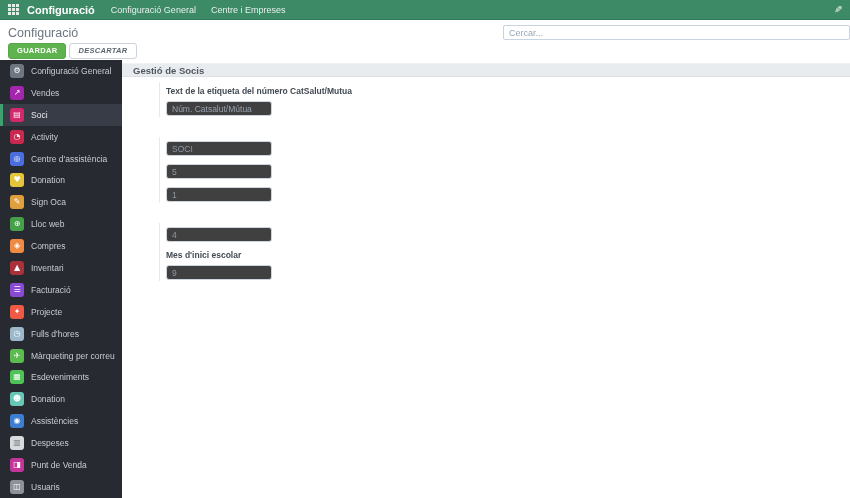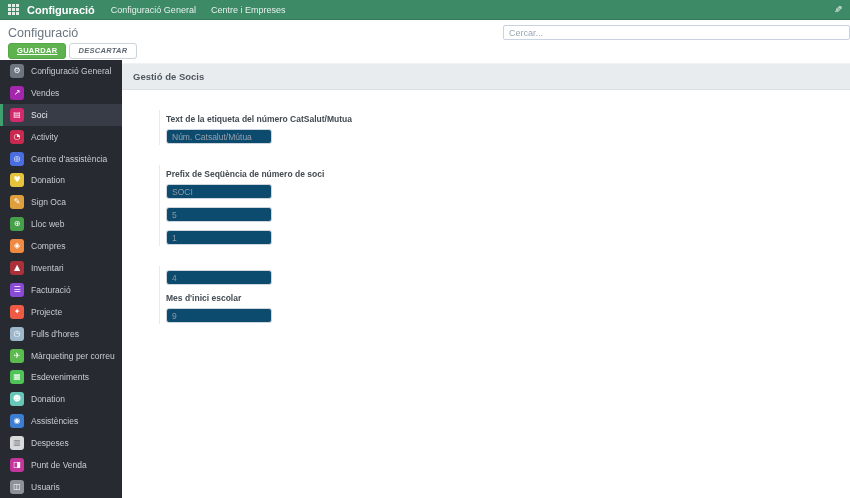--- a/index.html
+++ b/index.html
@@ -32,21 +32,21 @@
 
   
   .control-panel { position: absolute; top: 20px; left: 0; right: 0; height: 40px; background: #fff; }
   .breadcrumb { position: absolute; top: 6px; left: 8px; font-size: 12.5px; color: #6b7680; }
   .btn-row { position: absolute; top: 23px; left: 8px; display: flex; gap: 3px; }
   .btn {
     font-size: 7.5px; font-weight: bold; letter-spacing: .3px;
     padding: 3px 8px; border-radius: 3px; cursor: pointer; line-height: 8px;
     border: 1px solid transparent;
   }
-  .btn-save { background: #5eb34f; border-color: #55a747; color: #fff; text-decoration: underline; }
+  .btn-save { background: #5eb34f; border-color: #55a747; color: #fff; }
   .btn-discard { background: #fff; border-color: #ccd3da; color: #5b6670; font-style: italic; }
   .search-box {
     position: absolute; top: 5px; right: 0; width: 347px; height: 15px;
     border: 1px solid #c7d3e0; border-radius: 2px;
     font-size: 9px; color: #5d6b78; padding: 0 5px;
     font-family: "Liberation Sans", sans-serif;
     outline: none;
   }
   .search-box::placeholder { color: #9aa7b5; }
 
@@ -70,45 +70,45 @@
     width: 14px; height: 14px; border-radius: 3px; flex: 0 0 14px;
     margin-right: 7px;
     display: flex; align-items: center; justify-content: center;
     font-size: 8px; color: #fff; line-height: 1;
     font-family: "DejaVu Sans", sans-serif;
   }
 
   
   .main { position: absolute; top: 60px; left: 122px; right: 0; bottom: 0; background: #fff; overflow: hidden; }
   .section-header {
-    margin-top: 3px; height: 27px;
+    margin-top: 3px; height: 14px;
     background: #e9ecef;
     border-top: 1px solid #f0f2f4;
     border-bottom: 1px solid #dde1e5;
     display: flex; align-items: center;
     padding-left: 11px;
     font-size: 9.5px; font-weight: bold; color: #4f5860;
   }
-  .form-area { padding: 20px 0 0 37px; }
+  .form-area { padding: 5px 0 0 37px; }
   .field-group {
     border-left: 1px solid #e7e9ea;
     padding: 4px 0 1px 6px;
     margin-bottom: 20px;
   }
   .field-label {
     display: block; font-size: 8.5px; font-weight: bold; color: #424a52;
     margin-bottom: 5px;
   }
   .field-input {
     display: block; width: 106px; height: 15px;
     border: 1px solid #cfd5dc; border-radius: 3px;
     font-size: 8.5px; color: #8e99a5; padding: 0 5px;
     margin-bottom: 8px;
     font-family: "Liberation Sans", sans-serif;
-    outline: none; background: #0c4a6e;
+    outline: none; background: #404040;
   }
   .field-input::placeholder { color: #98a2ae; }
   .field-group .field-input:last-child { margin-bottom: 0; }
 </style>
 </head>
 <body>
 
 <header class="topbar">
   <span class="apps-grid">
     <i></i>
@@ -225,21 +225,20 @@
   </div>
 
   <div class="form-area">
 
     <div class="field-group">
       <label class="field-label">Text de la etiqueta del número CatSalut/Mutua</label>
       <input class="field-input" placeholder="Núm. Catsalut/Mútua" style="">
     </div>
 
     <div class="field-group">
-      <label class="field-label">Prefix de Seqüència de número de soci</label>
       <input class="field-input" value="SOCI" style="">
       <input class="field-input" value="5" style="">
       <input class="field-input" value="1" style="">
     </div>
 
     <div class="field-group">
       <input class="field-input" value="4" style="">
       <label class="field-label">Mes d'inici escolar</label>
       <input class="field-input" value="9" style="">
     </div>

